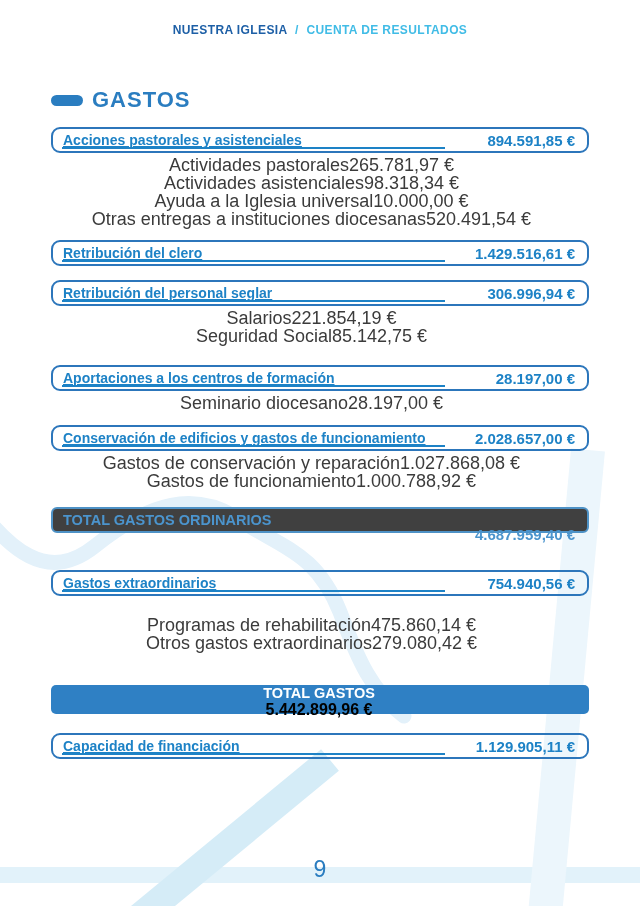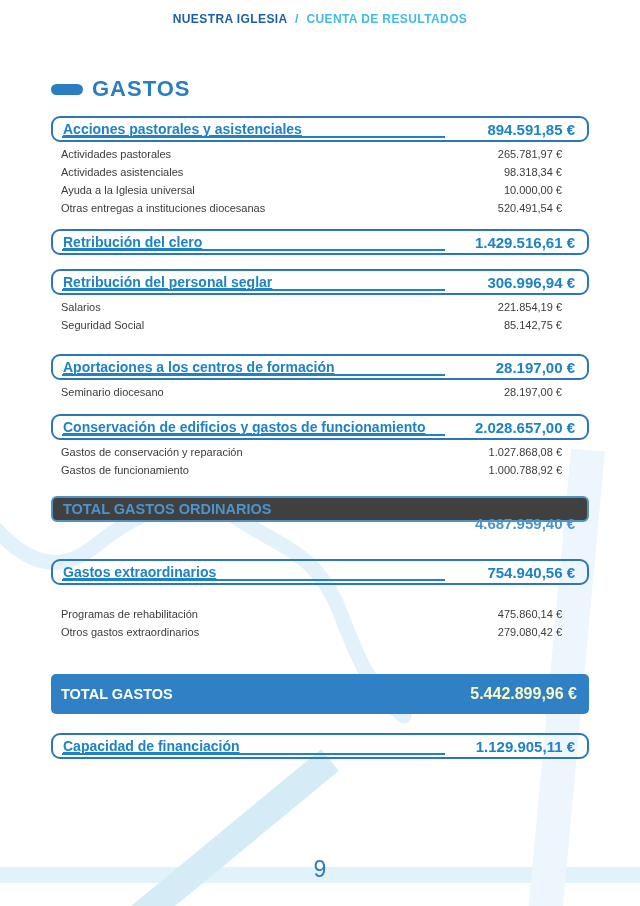--- a/index.html
+++ b/index.html
@@ -8,21 +8,21 @@
     font-family:"Liberation Sans", sans-serif;
     background:#ffffff;
     position:relative;
     overflow:hidden;
   }
   .bg-decor{position:absolute;top:0;left:0;z-index:0;pointer-events:none;}
   .page{position:relative;z-index:1;width:640px;height:906px;}
 
   
   .top-header{
-    padding-top:12px;
+    padding-top:23px;
     text-align:center;
     font-size:12px;
     font-weight:700;
     letter-spacing:.4px;
   }
   .brand{color:#1d5fa6;}
   .sep{color:#41bce6;margin:0 4px;}
   .crumb{color:#41bce6;}
 
   
@@ -57,41 +57,41 @@
   .htitle{font-size:14px;font-weight:700;color:#1d82c6;white-space:nowrap;text-decoration:underline;}
   .hamount{font-size:15px;font-weight:700;color:#1d82c6;white-space:nowrap;}
   .hrule{
     position:absolute;left:9px;right:142px;bottom:2px;height:2px;
     background:#1d82c6;
   }
 
   
   .items{margin-top:3px;}
   .item{
-    display:flex;justify-content:space-between;
+    display:flex;justify-content:center;
     padding:0 27px 0 10px;
-    font-size:11px;line-height:18px;color:#3b3b3b;
+    font-size:18px;line-height:18px;color:#3b3b3b;
   }
 
   
   .bar{
     height:26px;border-radius:6px;
     display:flex;align-items:center;justify-content:space-between;
     padding:0 12px 0 10px;
   }
   .bar.light{
     background:#404040;border:2px solid #4e92c6;height:22px;
   }
   .bar.light .blabel{font-size:14.5px;font-weight:700;color:#4b94cd;}
   .bar.light .bamount{font-size:15px;font-weight:700;color:#4b94cd;margin-top:29px;}
   .bar.dark{
-    background:#2f80c4;height:40px;border-radius:5px;
+    background:#2f80c4;height:29px;border-radius:5px;flex-direction:column;
   }
   .bar.dark .blabel{font-size:14.5px;font-weight:700;color:#ffffff;}
-  .bar.dark .bamount{font-size:16px;font-weight:700;color:#fef9c3;}
+  .bar.dark .bamount{font-size:16px;font-weight:700;color:#000000;}
 
   
   .page-number{
     position:absolute;top:856px;left:0;width:100%;
     text-align:center;font-size:23px;color:#2a7dc0;z-index:2;
   }
 </style>
 </head>
 <body>
 

